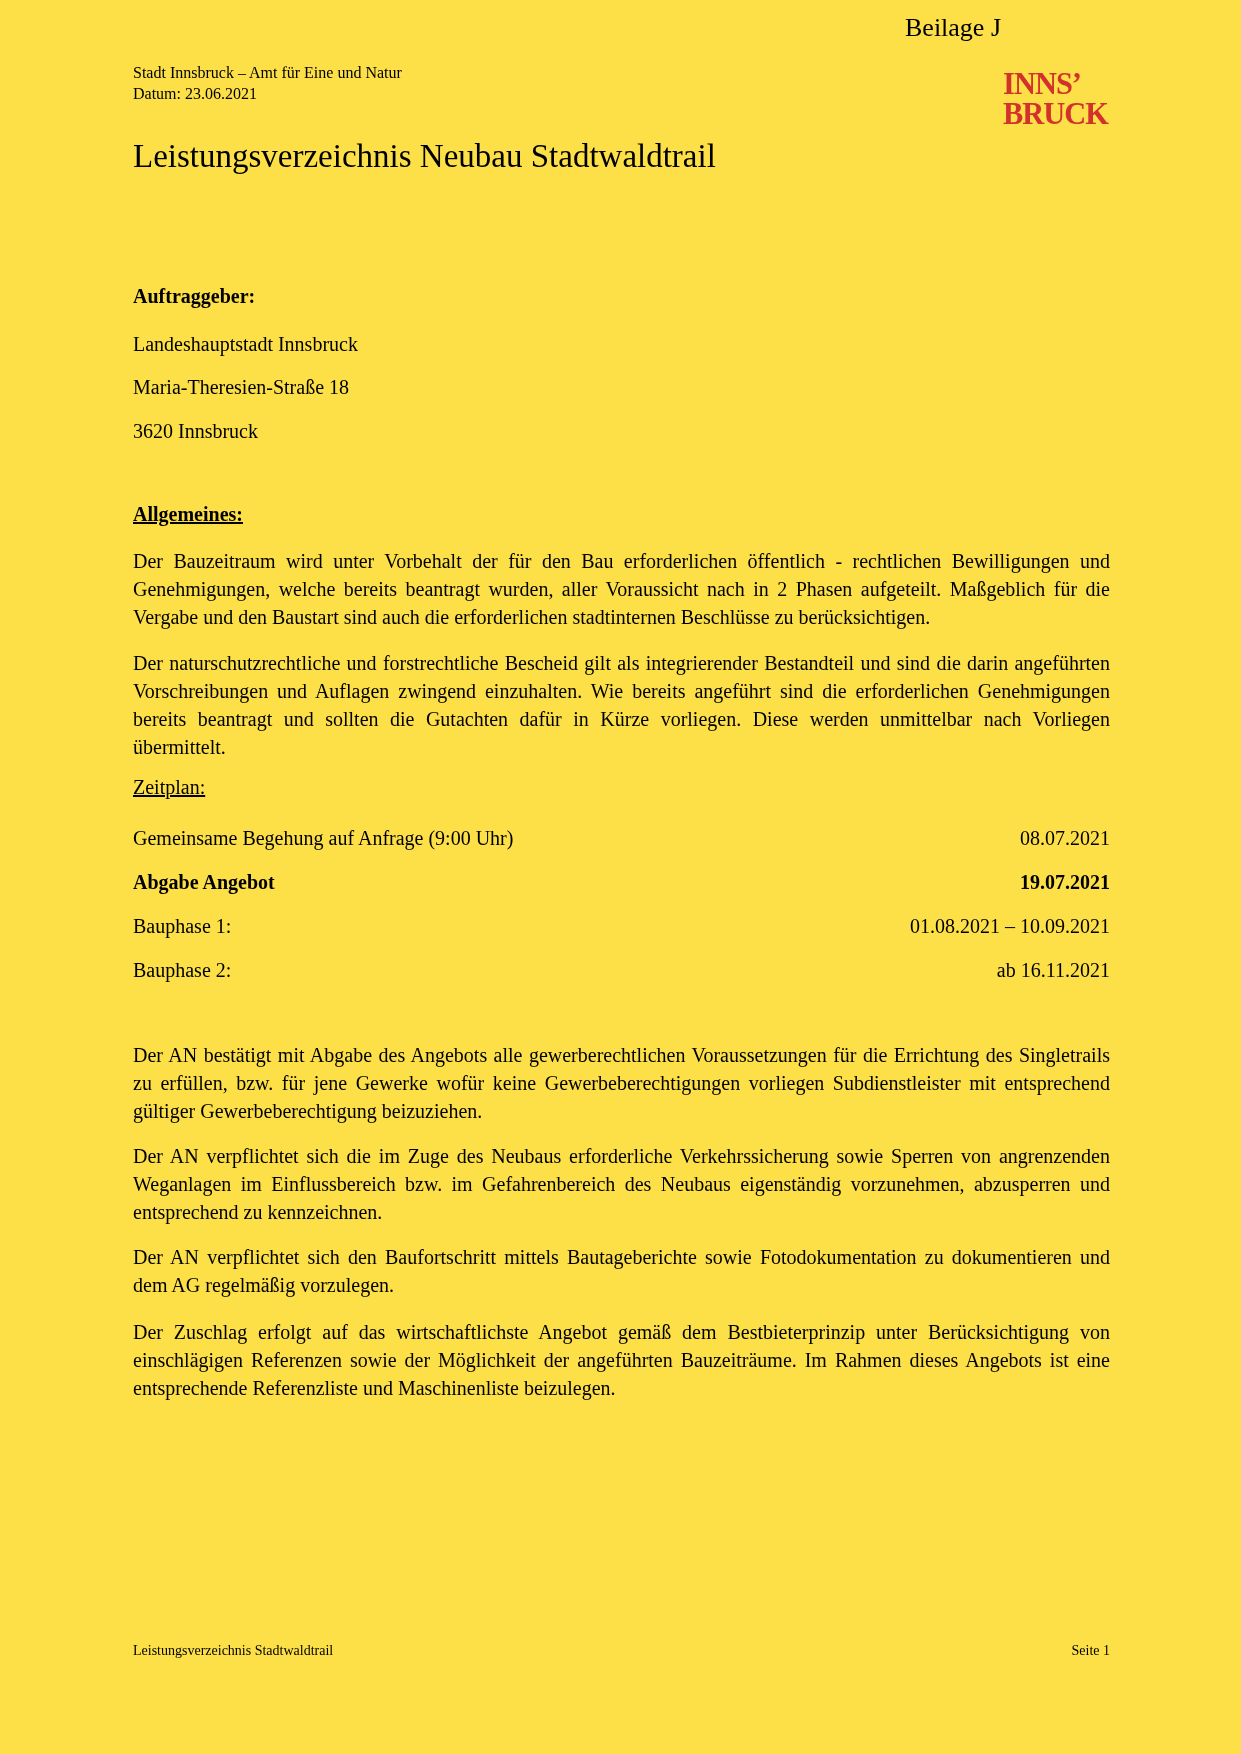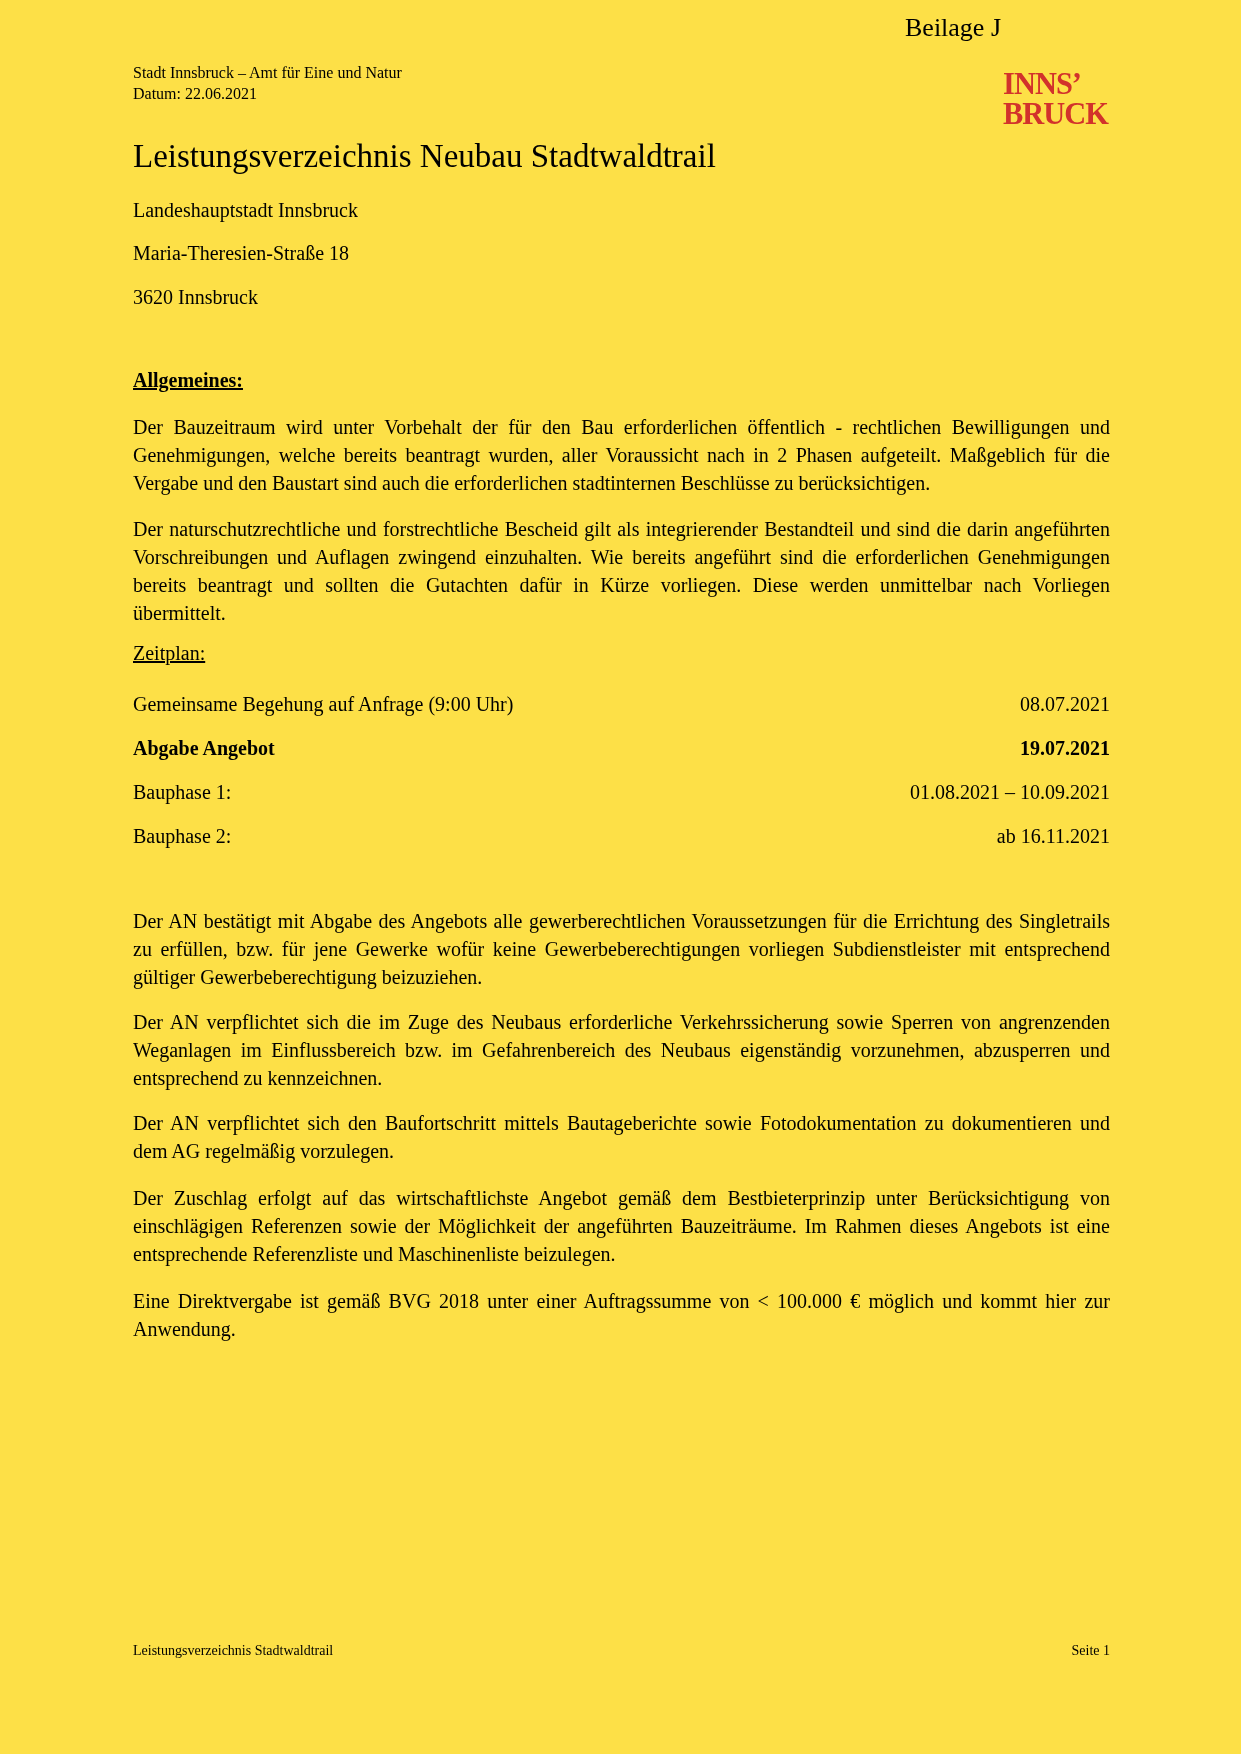--- a/index.html
+++ b/index.html
@@ -119,32 +119,33 @@
 </style>
 </head>
 <body>
 
 <div class="page">
 
   <div class="beilage">Beilage J</div>
 
   <div class="header-left">
     <div>Stadt Innsbruck – Amt für Eine und Natur</div>
-    <div>Datum: 22.06.2021</div>
+    <div>Datum: 23.06.2021</div>
   </div>
 
   <div class="logo" style="color: rgb(210, 50, 43);">
     <div>INNS’</div>
     <div>BRUCK</div>
   </div>
 
   <div class="content">
 
     <h1 class="title">Leistungsverzeichnis Neubau Stadtwaldtrail</h1>
 
+    <div class="h-bold">Auftraggeber:</div>
     <div class="addr-line a1">Landeshauptstadt Innsbruck</div>
     <div class="addr-line a2">Maria-Theresien-Straße 18</div>
     <div class="addr-line a3">3620 Innsbruck</div>
 
     <div class="sec-heading">Allgemeines:</div>
     <p class="para p1">Der Bauzeitraum wird unter Vorbehalt der für den Bau erforderlichen öffentlich - rechtlichen Bewilligungen und Genehmigungen, welche bereits beantragt wurden, aller Voraussicht nach in 2 Phasen aufgeteilt. Maßgeblich für die Vergabe und den Baustart sind auch die erforderlichen stadtinternen Beschlüsse zu berücksichtigen.</p>
     <p class="para">Der naturschutzrechtliche und forstrechtliche Bescheid gilt als integrierender Bestandteil und sind die darin angeführten Vorschreibungen und Auflagen zwingend einzuhalten. Wie bereits angeführt sind die erforderlichen Genehmigungen bereits beantragt und sollten die Gutachten dafür in Kürze vorliegen. Diese werden unmittelbar nach Vorliegen übermittelt.</p>
 
     <div class="sec-heading-light">Zeitplan:</div>
 
@@ -164,21 +165,20 @@
       <div class="sched-row">
         <span class="lbl">Bauphase 2:</span>
         <span class="dt">ab 16.11.2021</span>
       </div>
     </div>
 
     <p class="para gap-big">Der AN bestätigt mit Abgabe des Angebots alle gewerberechtlichen Voraussetzungen für die Errichtung des Singletrails zu erfüllen, bzw. für jene Gewerke wofür keine Gewerbeberechtigungen vorliegen Subdienstleister mit entsprechend gültiger Gewerbeberechtigung beizuziehen.</p>
     <p class="para gap-17">Der AN verpflichtet sich die im Zuge des Neubaus erforderliche Verkehrssicherung sowie Sperren von angrenzenden Weganlagen im Einflussbereich bzw. im Gefahrenbereich des Neubaus eigenständig vorzunehmen, abzusperren und entsprechend zu kennzeichnen.</p>
     <p class="para gap-17">Der AN verpflichtet sich den Baufortschritt mittels Bautageberichte sowie Fotodokumentation zu dokumentieren und dem AG regelmäßig vorzulegen.</p>
     <p class="para gap-19">Der Zuschlag erfolgt auf das wirtschaftlichste Angebot gemäß dem Bestbieterprinzip unter Berücksichtigung von einschlägigen Referenzen sowie der Möglichkeit der angeführten Bauzeiträume. Im Rahmen dieses Angebots ist eine entsprechende Referenzliste und Maschinenliste beizulegen.</p>
-    <p class="para gap-19">Eine Direktvergabe ist gemäß BVG 2018 unter einer Auftragssumme von &lt; 100.000 € möglich und kommt hier zur Anwendung.</p>
 
   </div>
 
   <div class="footer">
     <span>Leistungsverzeichnis Stadtwaldtrail</span>
     <span>Seite 1</span>
   </div>
 
 </div>
 

